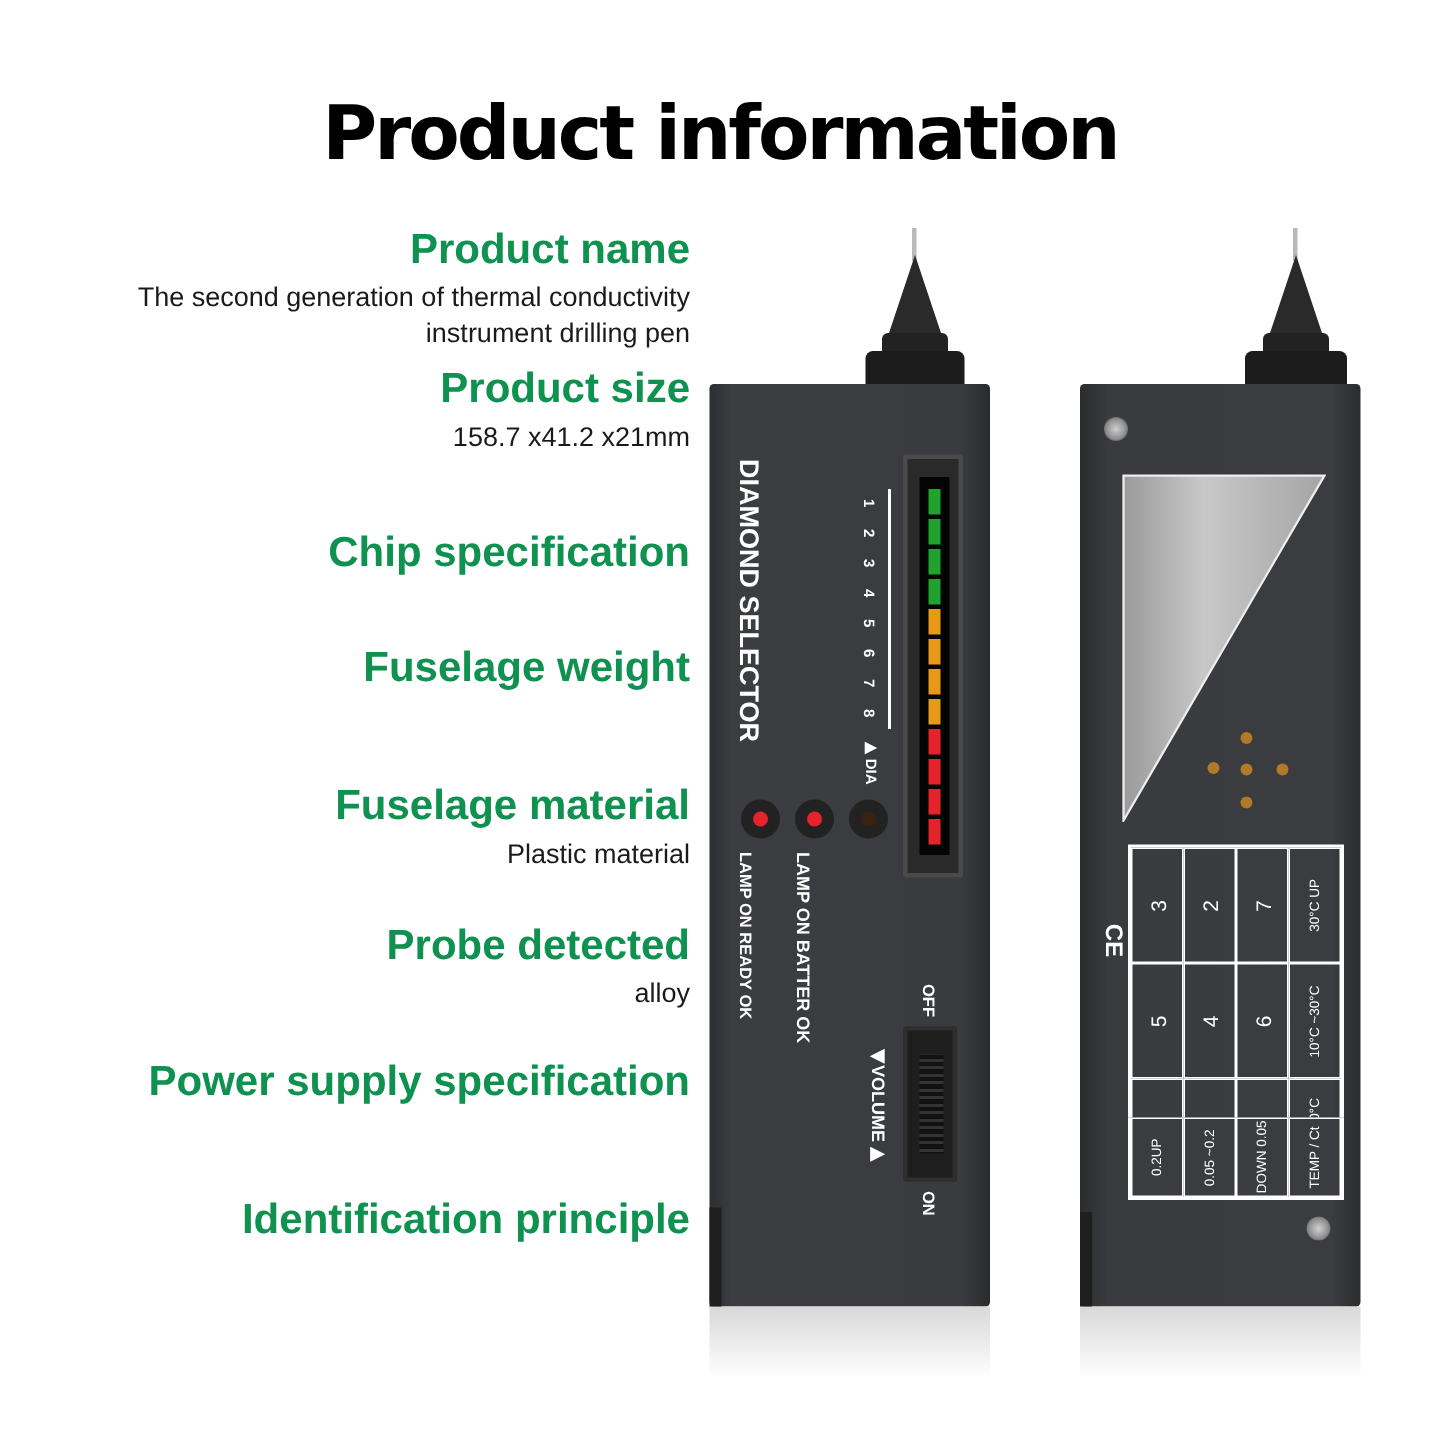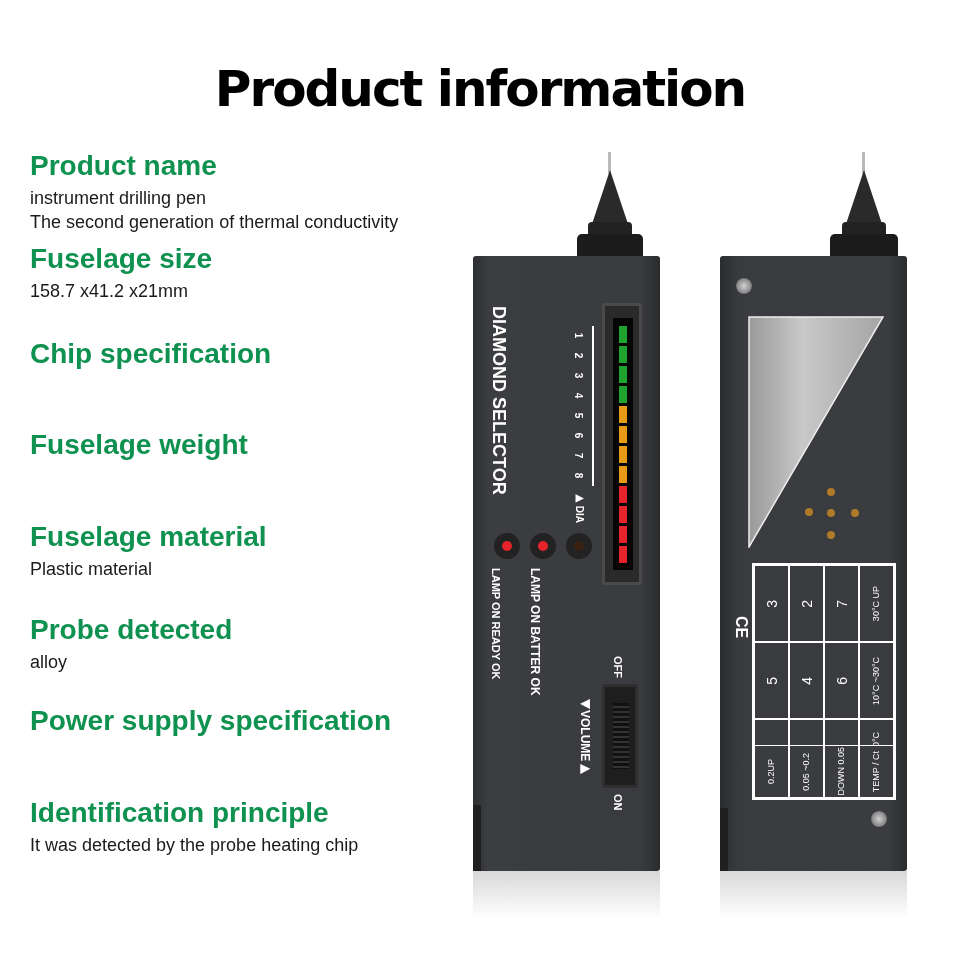--- a/index.html
+++ b/index.html
@@ -5,21 +5,21 @@
   * { box-sizing: border-box; margin: 0; padding: 0; }
   html, body { width: 960px; height: 960px; background: #ffffff; overflow: hidden; }
   body { position: relative; font-family: "Liberation Sans", sans-serif; }
 
   .title {
     position: absolute; left: 0; top: 60px; width: 960px; text-align: center;
     font-family: "DejaVu Sans", sans-serif; font-weight: bold; font-size: 50px;
     color: #000; letter-spacing: -2px;
   }
 
-  .spec { position: absolute; left: 30px; width: 430px; }
+  .spec { position: absolute; left: 30px; width: 430px; text-align: right; }
   .spec-label { color: #0f9150; font-weight: bold; font-size: 28px; line-height: 32px; font-family: "Liberation Sans", sans-serif; }
   .spec-value { color: #1a1a1a; font-size: 18px; line-height: 24px; margin-top: 4px; font-family: "Liberation Sans", sans-serif; }
 
   
   .device { position: absolute; background: #3b3c3e; border-radius: 3px; }
   .front-body { left: 473px; top: 256px; width: 187px; height: 615px; background: linear-gradient(90deg,#2d2e30 0%,#3c3d40 8%,#3a3b3e 90%,#2a2b2d 100%); }
   .back-body { left: 720px; top: 256px; width: 187px; height: 615px; background: linear-gradient(90deg,#2b2c2e 0%,#3a3b3e 10%,#3b3c3f 90%,#2b2c2e 100%); }
   .reflection { position: absolute; height: 48px; background: linear-gradient(#d8d8d8, #ffffff); }
 
   .tip-needle { position: absolute; width: 3px; background: #b9b9b9; }
@@ -54,48 +54,47 @@
   .side-edge { position: absolute; background: #1f1f20; }
 </style>
 </head>
 <body>
 
 <div class="title">Product information</div>
 
 <div class="spec" style="top:150px;">
   <div class="spec-label">Product name</div>
   <div class="spec-value">
+    <div>The second generation of thermal conductivity</div>
     <div>instrument drilling pen</div>
-    <div>The second generation of thermal conductivity</div>
   </div>
 </div>
 <div class="spec" style="top:243px;">
-  <div class="spec-label">Fuselage size</div>
+  <div class="spec-label">Product size</div>
   <div class="spec-value">158.7 x41.2 x21mm</div>
 </div>
-<div class="spec" style="top:338px;">
+<div class="spec" style="top:352px;">
   <div class="spec-label">Chip specification</div>
 </div>
 <div class="spec" style="top:429px;">
   <div class="spec-label">Fuselage weight</div>
 </div>
 <div class="spec" style="top:521px;">
   <div class="spec-label">Fuselage material</div>
   <div class="spec-value">Plastic material</div>
 </div>
 <div class="spec" style="top:614px;">
   <div class="spec-label">Probe detected</div>
   <div class="spec-value">alloy</div>
 </div>
 <div class="spec" style="top:705px;">
   <div class="spec-label">Power supply specification</div>
 </div>
 <div class="spec" style="top:797px;">
   <div class="spec-label">Identification principle</div>
-  <div class="spec-value">It was detected by the probe heating chip</div>
 </div>
 
 <div>
   <div class="tip-needle" style="left:608px; top:152px; height:22px;"></div>
   <div class="tip-cone" style="left:592px; top:170px;"></div>
   <div class="tip-base1" style="left:588px; top:222px; width:44px; height:14px;"></div>
   <div class="tip-base2" style="left:577px; top:234px; width:66px; height:22px;"></div>
   <div class="device front-body"></div>
   <div class="reflection" style="left:473px; top:871px; width:187px;"></div>
   <div class="side-edge" style="left:473px; top:805px; width:8px; height:66px;"></div>

